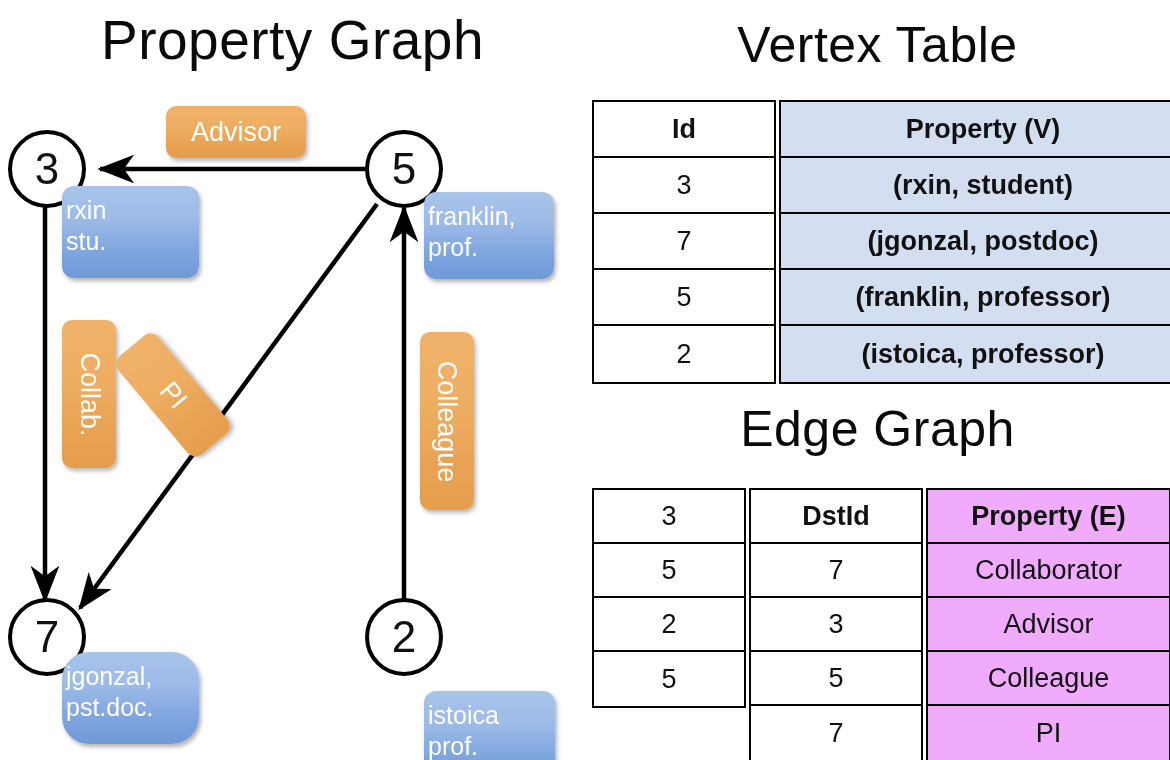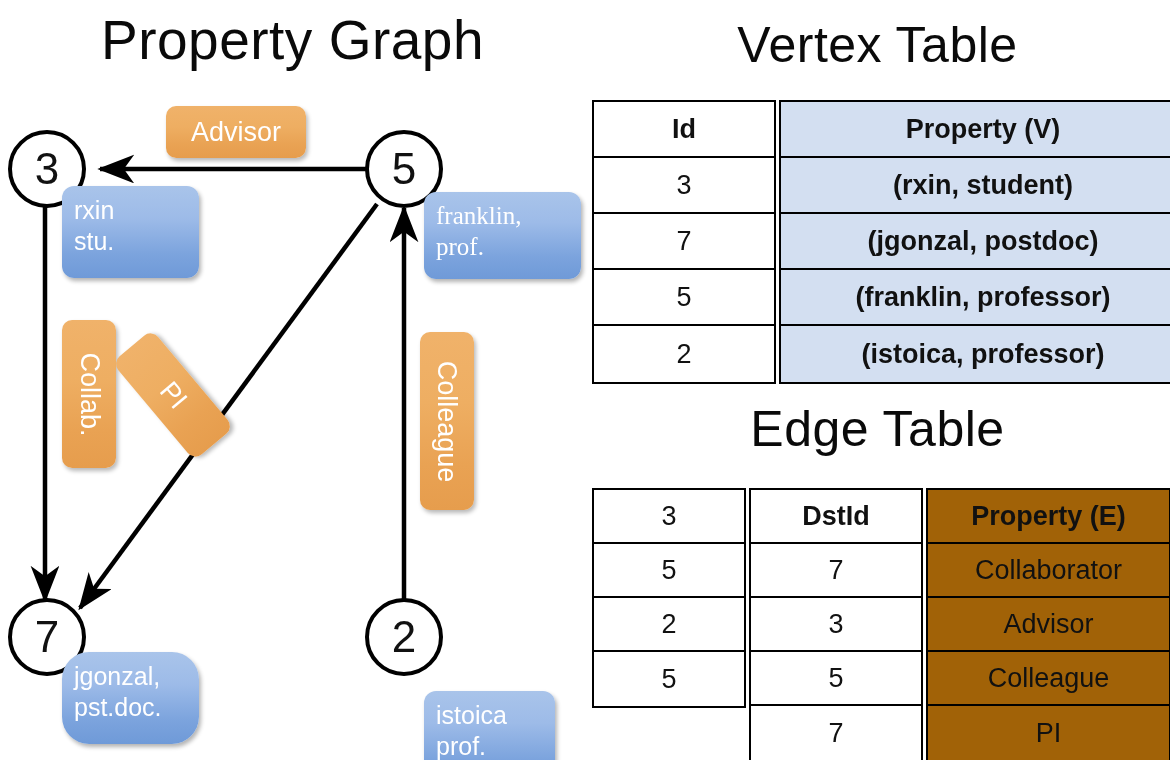--- a/index.html
+++ b/index.html
@@ -77,21 +77,21 @@
   .vbox {
     position: absolute;
     box-sizing: border-box;
     border-radius: 12px;
     background: linear-gradient(to bottom, #a9c4ea 0%, #9dbbe8 35%, #7ba3dd 75%, #6f9ad8 100%);
     box-shadow: 2px 3px 4px rgba(0,0,0,0.30);
     color: #ffffff;
     font-size: 25px;
     font-weight: 300;
     line-height: 1.22;
-    padding: 9px 0 0 12px;
+    padding: 9px 0 0 4px;
     z-index: 4;
     font-family: "Liberation Sans", sans-serif;
   }
 
   .elabel {
     position: absolute;
     box-sizing: border-box;
     border-radius: 10px;
     background: linear-gradient(to bottom, #f0b26a 0%, #eeae62 40%, #e9a253 75%, #e69d4d 100%);
     box-shadow: 2px 3px 4px rgba(0,0,0,0.28);
@@ -136,41 +136,41 @@
     font-weight: 300;
     color: #111;
     border-bottom: 2px solid #000;
     background: #ffffff;
     font-family: "Liberation Sans", sans-serif;
     white-space: nowrap;
   }
   .tcell:last-child { border-bottom: none; }
   .tcell.hdr { font-weight: bold; font-size: 27px; }
   .blue  { background: #d3dff1; font-weight: bold; }
-  .peach { background: #a16207; }
+  .peach { background: #f0abfc; }
 
   
   #vertex-table { left: 592px; top: 100px; }
   #vertex-table .col-id   { width: 184px; }
   #vertex-table .col-prop { width: 408px; }
   #vertex-table .tcell    { height: 56px; }
 
   
   #edge-table { left: 592px; top: 488px; }
   #edge-table .col-src  { width: 154px; }
   #edge-table .col-dst  { width: 174px; }
   #edge-table .col-prop { width: 245px; }
   #edge-table .tcell    { height: 54px; }
 </style>
 </head>
 <body>
 
 <div class="title" id="title-property-graph">Property Graph</div>
 <div class="title" id="title-vertex-table">Vertex Table</div>
-<div class="title" id="title-edge-table">Edge Table</div>
+<div class="title" id="title-edge-table">Edge Graph</div>
 
 <div id="graph-panel">
 
   <svg id="graph-edges" viewBox="0 0 585 760">
     <defs>
       <marker id="arrowhead" markerWidth="9" markerHeight="9" refX="7.6" refY="3.2" orient="auto" markerUnits="strokeWidth">
         <path d="M0,0 L8.2,3.2 L0,6.4 L2.3,3.2 z" fill="#000"></path>
       </marker>
     </defs>
 
@@ -185,21 +185,21 @@
 
   <div class="node" style="left:8px;  top:130px;">3</div>
   <div class="node" style="left:365px;top:130px;">5</div>
   <div class="node" style="left:8px;  top:598px;">7</div>
   <div class="node" style="left:365px;top:598px;">2</div>
 
   <div class="vbox" style="left:62px; top:186px; width:137px; height:92px;">
     <div>rxin</div>
     <div>stu.</div>
   </div>
-  <div class="vbox" style="left:424px;top:192px; width:157px; height:87px;font-family:Liberation Serif, serif;">
+  <div class="vbox" style="left:424px;top:192px; width:130px; height:87px;">
     <div>franklin,</div>
     <div>prof.</div>
   </div>
   <div class="vbox" style="left:62px; top:652px; width:137px; height:92px;border-radius:27px;">
     <div>jgonzal,</div>
     <div>pst.doc.</div>
   </div>
   <div class="vbox" style="left:424px;top:691px; width:131px; height:92px;">
     <div>istoica</div>
     <div>prof.</div>

